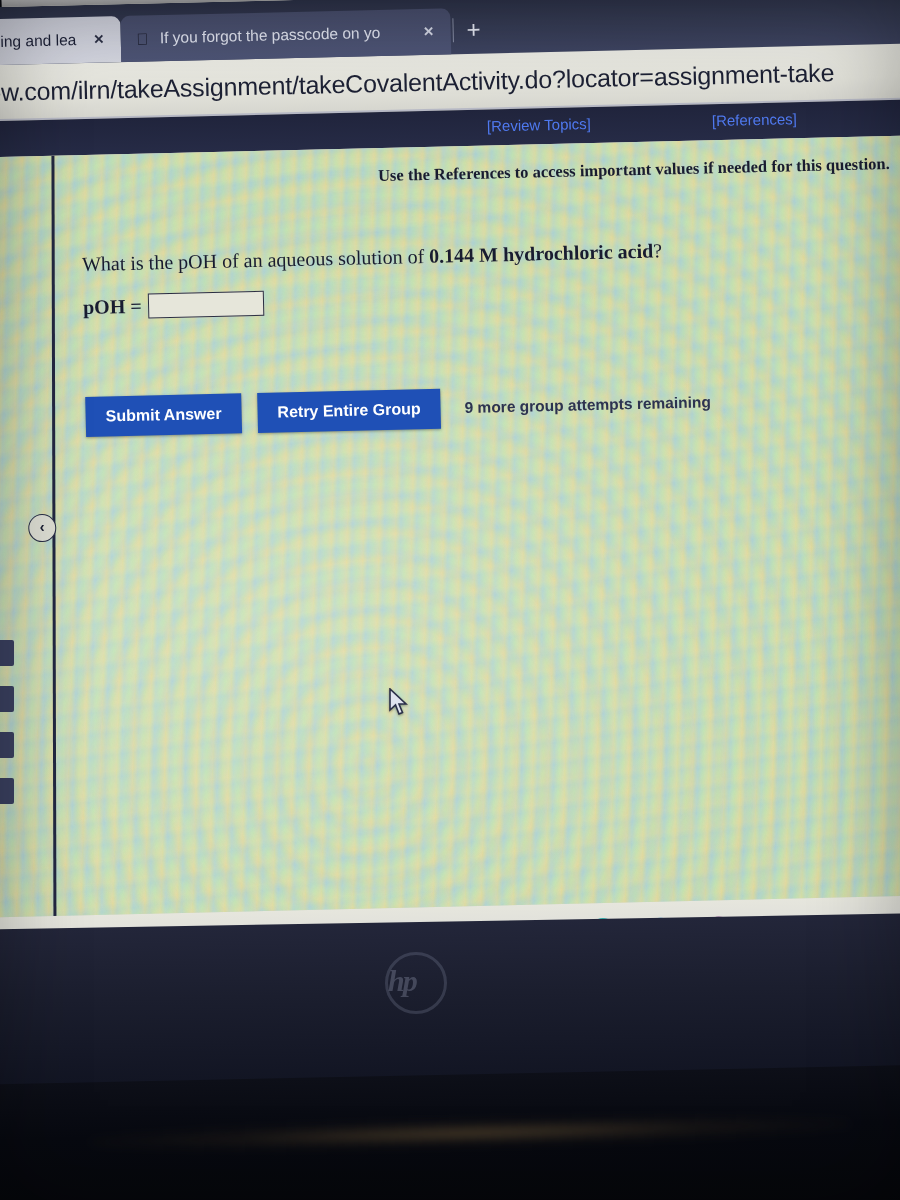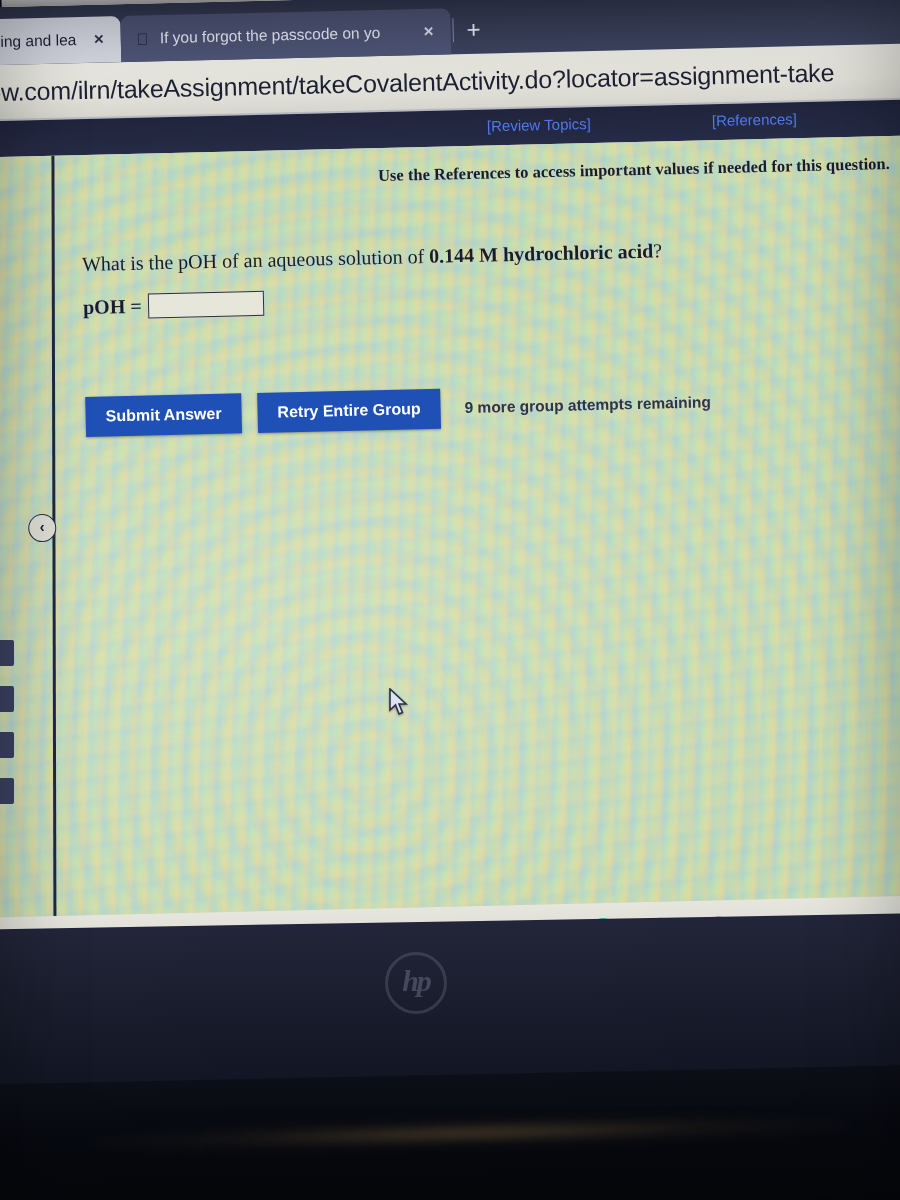--- a/index.html
+++ b/index.html
@@ -56,21 +56,20 @@
     left: 385px; top: 952px;
     width: 56px; height: 56px;
     border-radius: 50%;
     border: 3px solid rgba(120,126,148,0.30);
     color: rgba(130,136,158,0.40);
     font-family: "Liberation Serif", serif;
     font-style: italic;
     font-weight: bold;
     font-size: 30px;
     line-height: 52px;
-    text-align: center;
     letter-spacing: -2px;
     filter: blur(0.6px);
   }
 
   
   .screen-wrap {
     position: absolute;
     left: -46px; top: 8px;
     width: 1010px; height: 930px;
     transform: rotate(-1.35deg);

